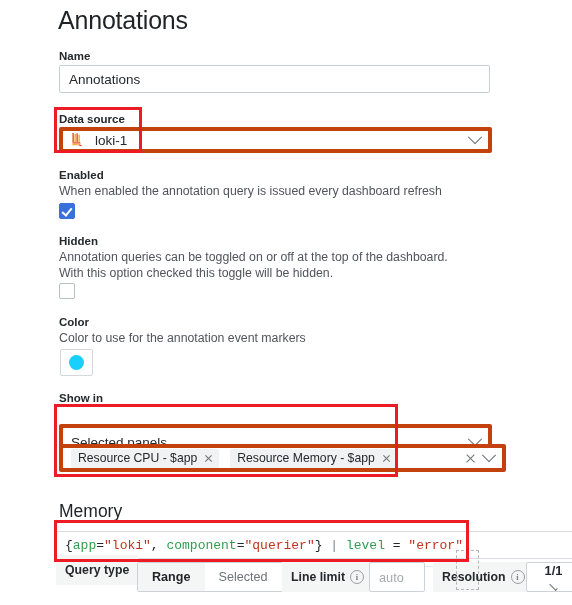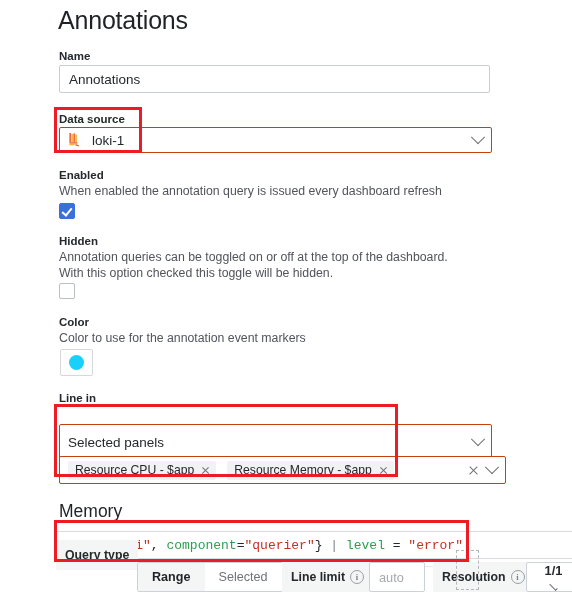--- a/index.html
+++ b/index.html
@@ -61,21 +61,21 @@
     font-size: 13.5px;
     color: #24292e;
     display: flex;
     align-items: center;
     padding: 0 9px;
   }
 
   .select-box {
     position: absolute;
     box-sizing: border-box;
-    border: 1px solid #c2410c;
+    border: 4px solid #c2410c;
     border-radius: 2px;
     background: #ffffff;
     display: flex;
     align-items: center;
     padding: 0 8px;
     font-size: 13.5px;
     color: #24292e;
   }
   .select-value { flex: 1 1 auto; display: flex; align-items: center; gap: 8px; }
   .select-icons { display: flex; align-items: center; gap: 8px; color: #6e7277; }
@@ -339,31 +339,31 @@
   <div class="field-label" style="position:absolute;left:22px;top:234px;">Hidden</div>
   <div class="field-desc" style="position:absolute;left:22px;top:249px;width:400px;">Annotation queries can be toggled on or off at the top of the dashboard. With this option checked this toggle will be hidden.</div>
   <div class="cbx unchecked" style="left:22px;top:283px;"></div>
 
   <div class="field-label" style="position:absolute;left:22px;top:315px;text-align:right;">Color</div>
   <div class="field-desc" style="position:absolute;left:22px;top:330px;">Color to use for the annotation event markers</div>
   <div class="color-swatch" style="left:23px;top:349px;">
     <span class="color-dot" id="color-dot" style="background: rgb(24, 208, 251);"></span>
   </div>
 
-  <div class="field-label" style="position:absolute;left:22px;top:391px;">Line in</div>
+  <div class="field-label" style="position:absolute;left:22px;top:391px;">Show in</div>
   <div class="select-box" style="left:22px;top:424px;width:433px;height:36px;gap:12px;">
     <span class="select-value">
       <span>Selected panels</span>
     </span>
     <span class="select-icons">
       <span class="chev"></span>
     </span>
   </div>
 
-  <div class="select-box" style="left:22px;top:456px;width:447px;height:28px;">
+  <div class="select-box" style="left:22px;top:444px;width:447px;height:28px;">
     <span class="select-value" id="panel-pills" style="gap:11px;">
         <span class="pill">
           <span>Resource CPU - $app</span>
           <span class="xmark"></span>
         </span>
         <span class="pill">
           <span>Resource Memory - $app</span>
           <span class="xmark"></span>
         </span>
       </span>
@@ -374,21 +374,21 @@
   </div>
 
   <div class="section-title" style="left:22px;top:500px;">Memory</div>
 
   <div class="query-editor" style="left:19px;top:531px;width:546px;height:28px;">
     <span id="query-tokens"><span class="tok-brace">{</span><span class="tok-label">app</span><span class="tok-op">=</span><span class="tok-string">"loki"</span><span class="tok-brace">, </span><span class="tok-label">component</span><span class="tok-op">=</span><span class="tok-string">"querier"</span><span class="tok-brace">}</span><span class="tok-pipe"> | </span><span class="tok-label">level</span><span class="tok-op"> = </span><span class="tok-string">"error"</span></span>
   </div>
 
   <div class="toolbar-sep" style="left:19px;top:566px;width:546px;"></div>
 
-  <div class="tb-label" style="left:19px;top:540px;">
+  <div class="tb-label" style="left:19px;top:555px;">
     <span>Query type</span>
   </div>
 
   <div class="radio-group" style="left:100px;top:562px;">
     <div class="radio-opt active">Range</div>
     <div class="radio-opt">Selected</div>
   </div>
 
   <div class="tb-label" style="left:245px;top:562px;">
     <span>Line limit</span>

